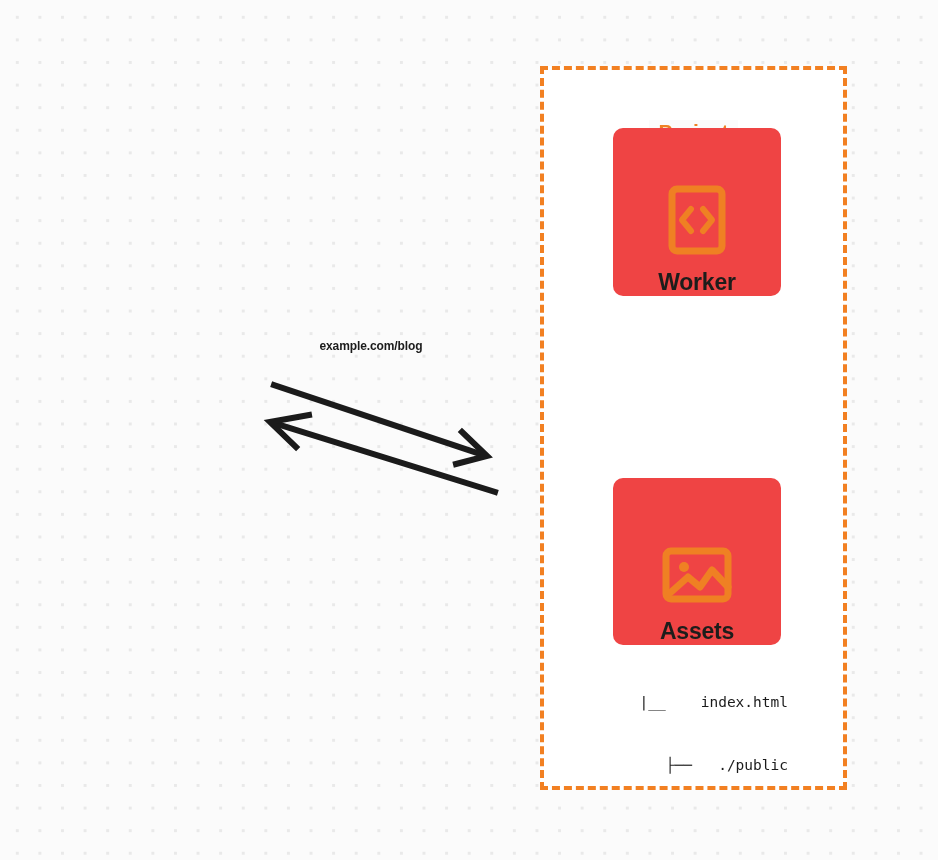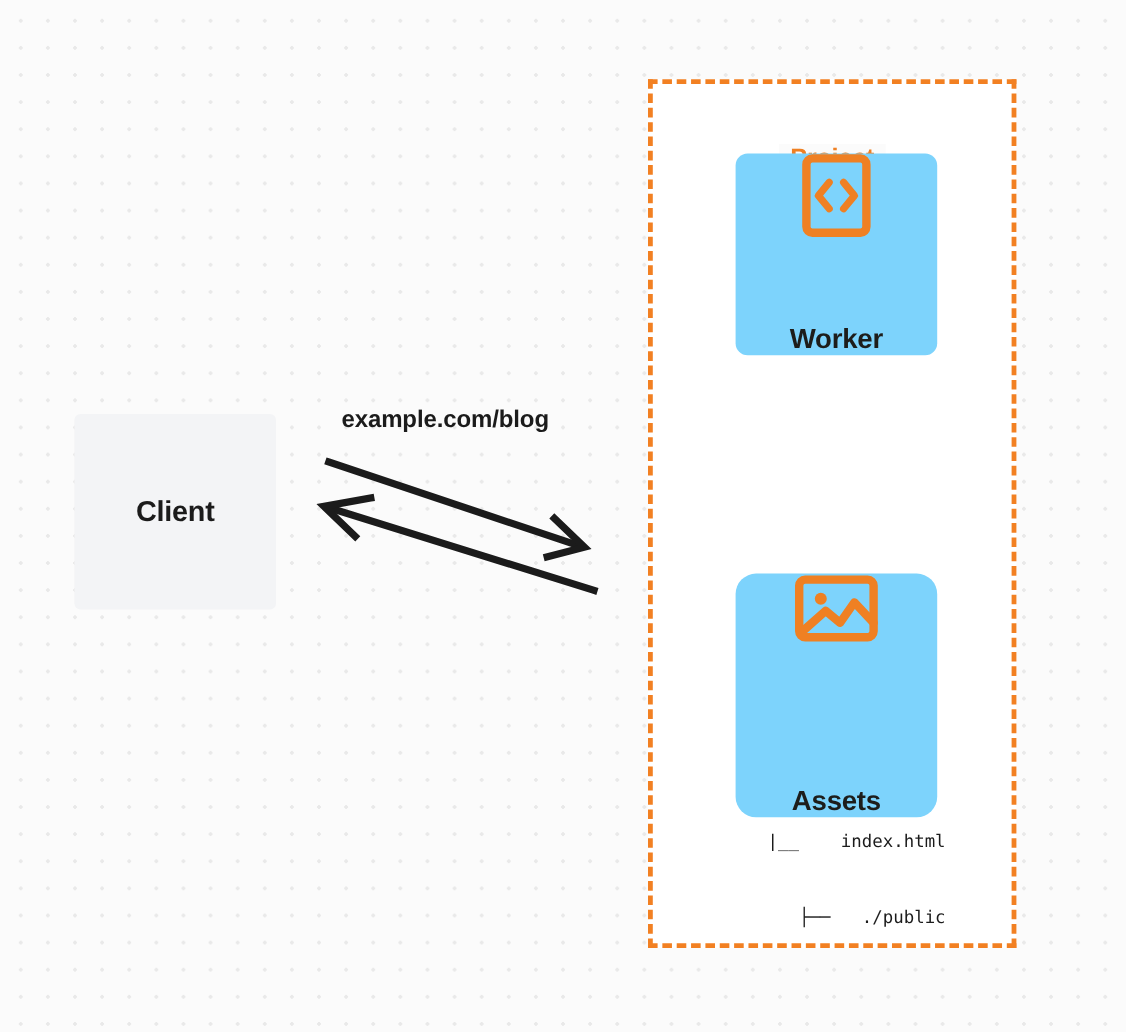--- a/index.html
+++ b/index.html
@@ -43,21 +43,21 @@
     letter-spacing: -0.2px;
   }
 
   
   .conn-label {
     position: absolute;
     left: 281px;
     top: 339px;
     width: 180px;
     text-align: center;
-    font-size: 20px;
+    font-size: 12px;
     font-weight: 700;
     color: #1b1b1b;
     letter-spacing: -0.1px;
     white-space: nowrap;
   }
 
   
   .arrows {
     position: absolute;
     left: 0;
@@ -90,29 +90,29 @@
     font-weight: 700;
     letter-spacing: -0.2px;
     white-space: nowrap;
   }
 
   
   .card {
     position: absolute;
     left: 613px;
     width: 168px;
-    background: #7dd3fc;
+    background: #ef4444;
     border-radius: 10px;
     display: flex;
     flex-direction: column;
     align-items: center;
-    justify-content: space-between;
+    justify-content: flex-end;
   }
   .card-worker { top: 128px;  height: 168px; }
-  .card-assets { top: 478px;  height: 203px; border-radius: 17px; }
+  .card-assets { top: 478px;  height: 167px; }
   .card-icon {
     display: block;
     margin-bottom: 14px;
   }
   .card-label {
     font-size: 23px;
     font-weight: 700;
     color: #1d1d1b;
     letter-spacing: -0.2px;
   }
@@ -130,23 +130,20 @@
     white-space: pre;
     text-align: right;
   }
   .file-tree div { white-space: pre; }
 </style>
 </head>
 <body>
 
 <div id="stage">
 
-  <div class="client-box">
-    <span class="client-label">Client</span>
-  </div>
 
   <div class="conn-label">example.com/blog</div>
 
   <svg class="arrows" width="938" height="860" viewBox="0 0 938 860" fill="none" xmlns="http://www.w3.org/2000/svg">
 
     <g>
       <line x1="274" y1="385" x2="480" y2="454" stroke="#1b1b1b" stroke-width="6" stroke-linecap="square"></line>
       <polyline points="462,432 487,456 456,464" stroke="#1b1b1b" stroke-width="6" stroke-linecap="square" stroke-linejoin="miter" fill="none"></polyline>
     </g>
 

